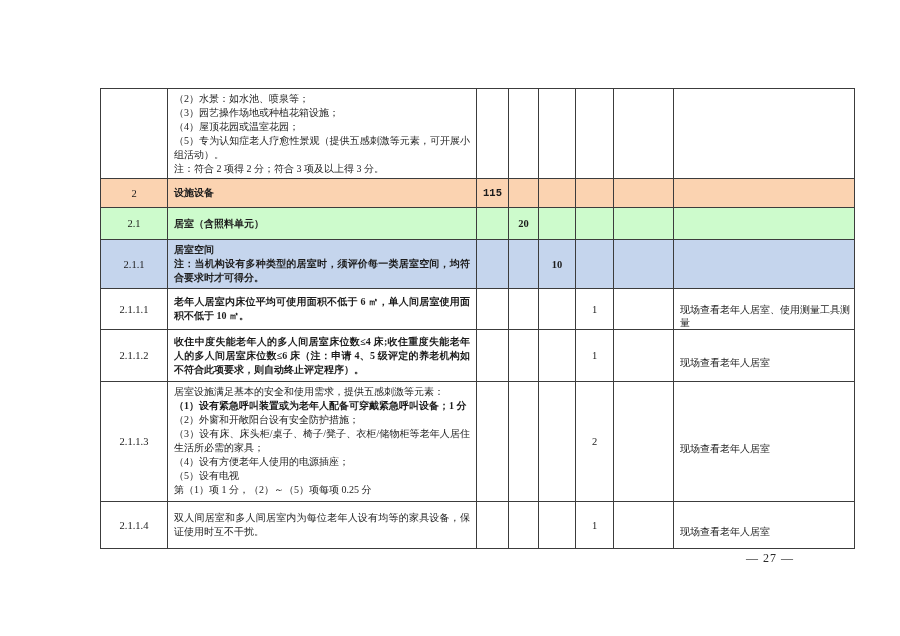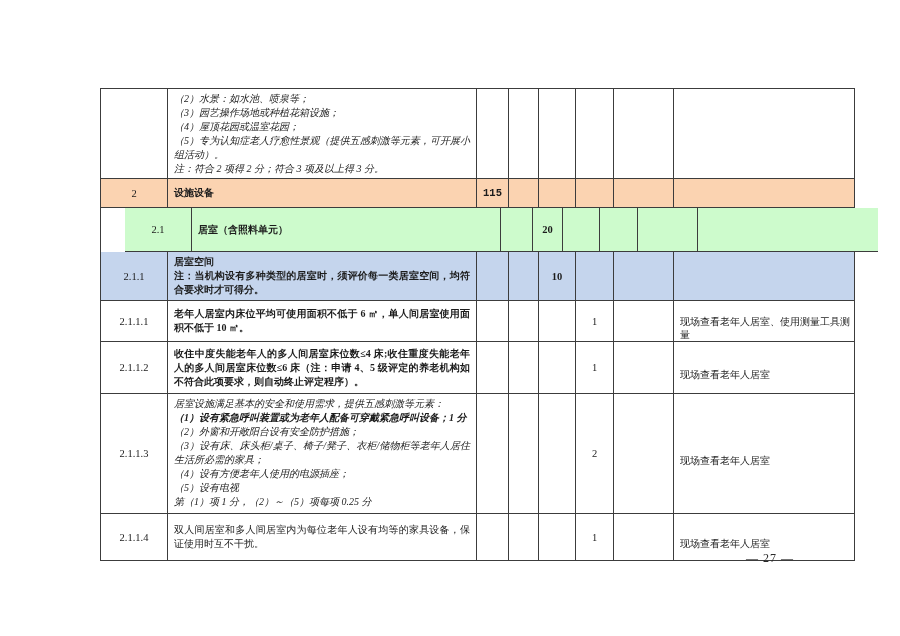--- a/index.html
+++ b/index.html
@@ -10,35 +10,35 @@
     font-family: "Liberation Serif", "DejaVu Serif", serif; color: #1c1c1c;
   }
   .table {
     position: absolute; left: 100px; top: 88px; width: 755px;
     border: 1px solid #3c3c3c;
   }
   .row { display: flex; width: 100%; border-bottom: 1px solid #3c3c3c; }
   .row:last-child { border-bottom: none; }
   .row:nth-child(1) { height: 90px; }
   .row:nth-child(2) { height: 29px; }
-  .row:nth-child(3) { height: 44px; margin-left: 24px; }
+  .row:nth-child(3) { height: 32px; }
   .row:nth-child(4) { height: 49px; }
   .row:nth-child(5) { height: 41px; }
   .row:nth-child(6) { height: 52px; }
   .row:nth-child(7) { height: 120px; }
   .row:nth-child(8) { height: 46px; }
   .cell {
     border-right: 1px solid #3c3c3c;
     display: flex; flex-direction: column; justify-content: center;
     overflow: hidden;
   }
   .cell:last-child { border-right: none; }
   .c-num  { width: 67px;  align-items: center; font-size: 10.5px; }
   .c-desc { width: 309px; padding: 3px 6px; font-size: 10px; line-height: 14px; }
-  .row:nth-child(1) .c-desc, .row:nth-child(7) .c-desc { justify-content: flex-start; font-style: italic; }
+  .row:nth-child(1) .c-desc, .row:nth-child(7) .c-desc { justify-content: flex-start; }
   .c-s    { align-items: center; font-size: 10.5px; }
   .c-s0 { width: 32px; font-family: Liberation Mono, monospace; } .c-s1 { width: 30px; } .c-s2 { width: 37px; }
   .c-s3 { width: 38px; } .c-s4 { width: 60px; }
   .level-section .c-s, .level-subsection .c-s, .level-group .c-s { font-weight: bold; }
   .c-notes { flex: 1; padding: 15px 4px 2px 6px; font-size: 10px; line-height: 13px; }
   .line { text-align: justify; }
   .line.bold { font-weight: bold; }
   .footer {
     position: absolute; top: 544px; left: 722px; width: 96px;
     text-align: center; font-size: 12px; color: #2a2a2a; letter-spacing: 1px; margin-top: 7px;

